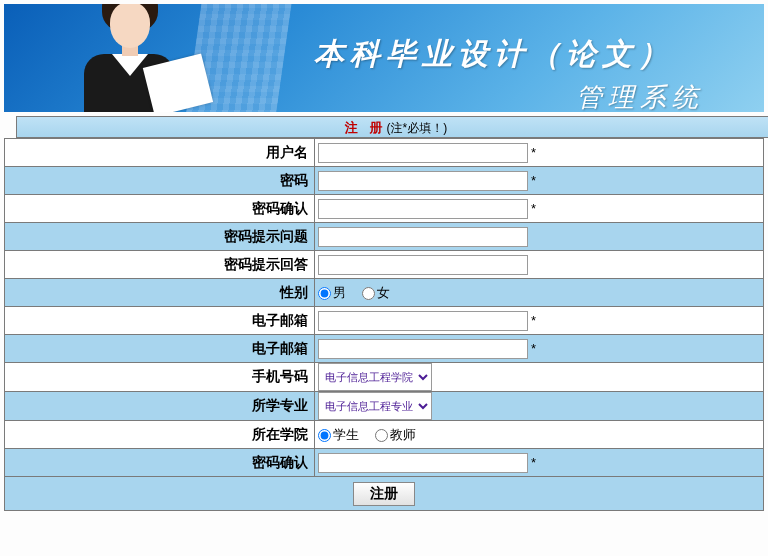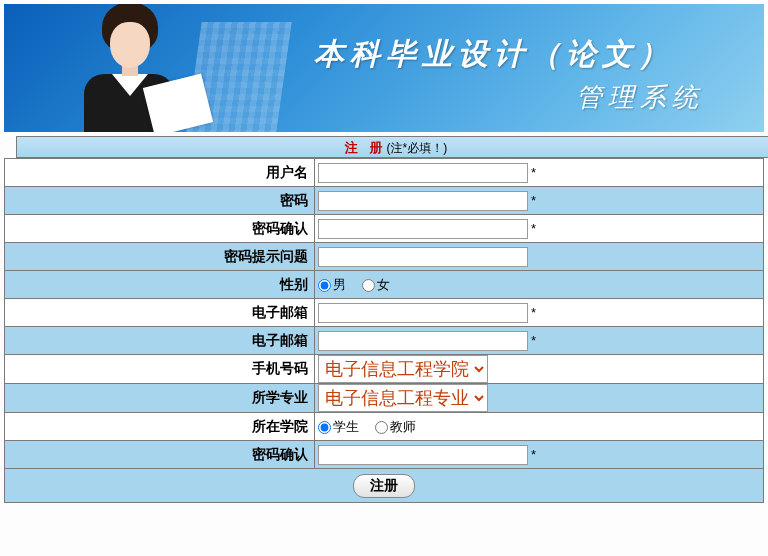--- a/index.html
+++ b/index.html
@@ -1,20 +1,20 @@
 <!DOCTYPE html>
 <html><head>
 <meta charset="utf-8">
 <style>
   * { box-sizing: border-box; margin: 0; padding: 0; }
   html, body { width: 768px; height: 556px; font-family: Arial, "Microsoft YaHei", sans-serif; font-size: 13px; }
   body { background: #fdfdfd; }
 
   .banner {
-    width: 760px; height: 128px; margin: 4px;
+    width: 760px; height: 108px; margin: 4px;
     background: linear-gradient(135deg, #0a5fb8 0%, #2a8bd6 35%, #5cb3e8 70%, #8fd0f0 100%);
     position: relative; overflow: hidden; text-align: right;
   }
   .building {
     position: absolute; bottom: 0; left: 190px; width: 90px; height: 110px;
     background: repeating-linear-gradient(
       to right,
       rgba(200,225,250,0.5) 0 6px, rgba(120,180,230,0.55) 6px 12px
     ),
     repeating-linear-gradient(
@@ -70,34 +70,34 @@
   }
   td.field { padding-left: 3px; }
   tr.odd td { background: #a8d5ee; }
   tr.even td { background: #ffffff; }
 
   input[type=text], input[type=password] {
     width: 210px; height: 20px; border: 1px solid #9a9a9a; font-size: 13px;
     padding: 0 2px; background: #fff;
   }
   select {
-    height: 28px; border: 1px solid #9a9a9a; font-size: 18px; background: #fff;
-    color: #c2410c; padding: 0 2px;
+    height: 28px; border: 1px solid #9a9a9a; font-size: 11px; background: #fff;
+    color: #4c1d95; padding: 0 2px;
   }
   .star { margin-left: 3px; }
   .radio-wrap label { margin-right: 12px; }
   .radio-wrap input { margin-right: 2px; vertical-align: middle; }
 
   .submit-row {
     width: 760px; margin: 0 4px; border: 1px solid #7a7a7a; border-top: none;
     background: #a8d5ee; height: 34px; text-align: center; padding-top: 5px;
   }
   button.submit {
     font-size: 14px; font-weight: bold; padding: 2px 16px;
-    border: 1px solid #888; border-radius: 11px;
+    border: 1px solid #888; border-radius: 0;
     background: linear-gradient(#fefefe,#e2e2e2); cursor: pointer;
   }
 </style>
 </head>
 <body>
 
 <div class="banner">
   <div class="building"></div>
   <div class="person">
     <div class="body"></div>
@@ -134,20 +134,26 @@
     <td class="field">
       <input type="password" style=""><span class="star">*</span>
     </td>
   </tr>
   <tr class="odd">
     <td class="label">密码提示问题</td>
     <td class="field">
       <input type="text" style="">
     </td>
   </tr>
+  <tr class="even">
+    <td class="label">密码提示回答</td>
+    <td class="field">
+      <input type="text" style="">
+    </td>
+  </tr>
   <tr class="odd">
     <td class="label">性别</td>
     <td class="field radio-wrap">
       <label><input type="radio" name="g" checked="" style=""><span>男</span></label>
       <label><input type="radio" name="g" style=""><span>女</span></label>
     </td>
   </tr>
   <tr class="even">
     <td class="label">电子邮箱</td>
     <td class="field">

